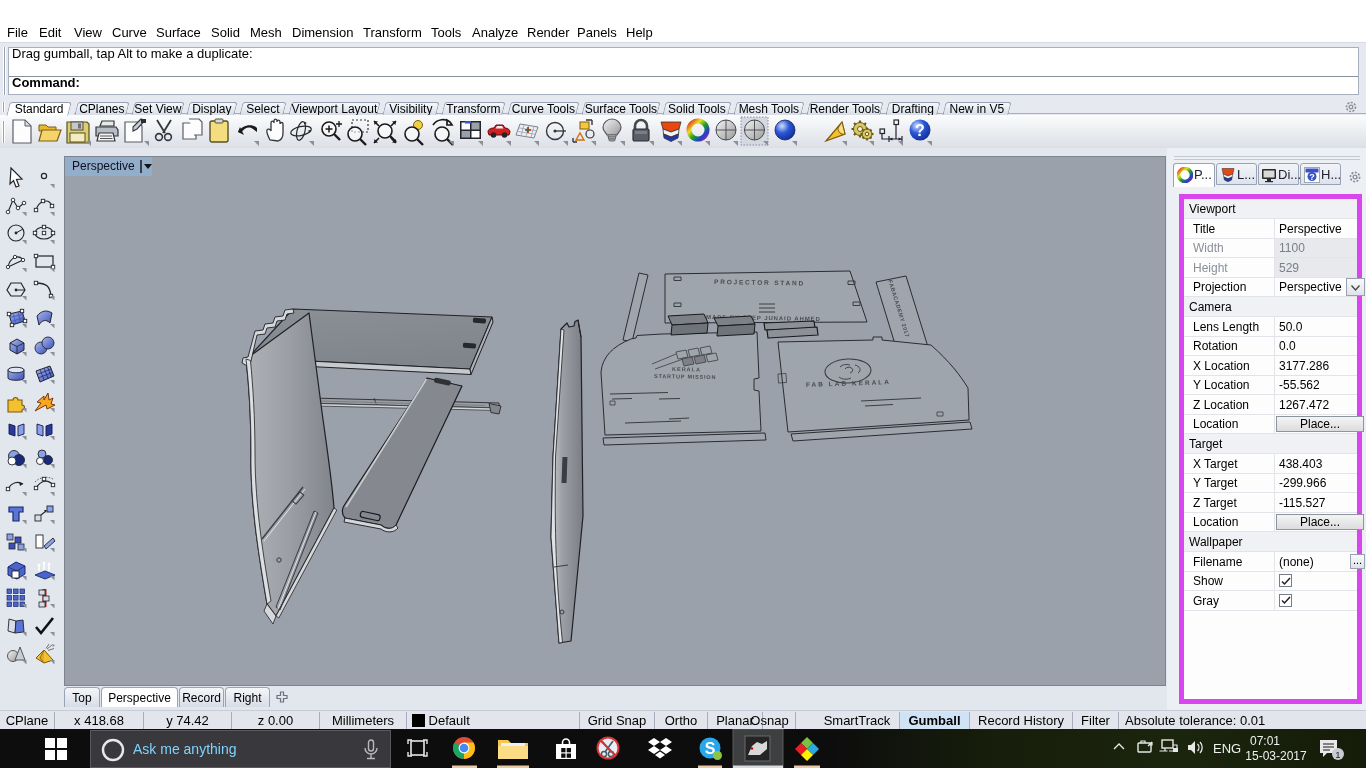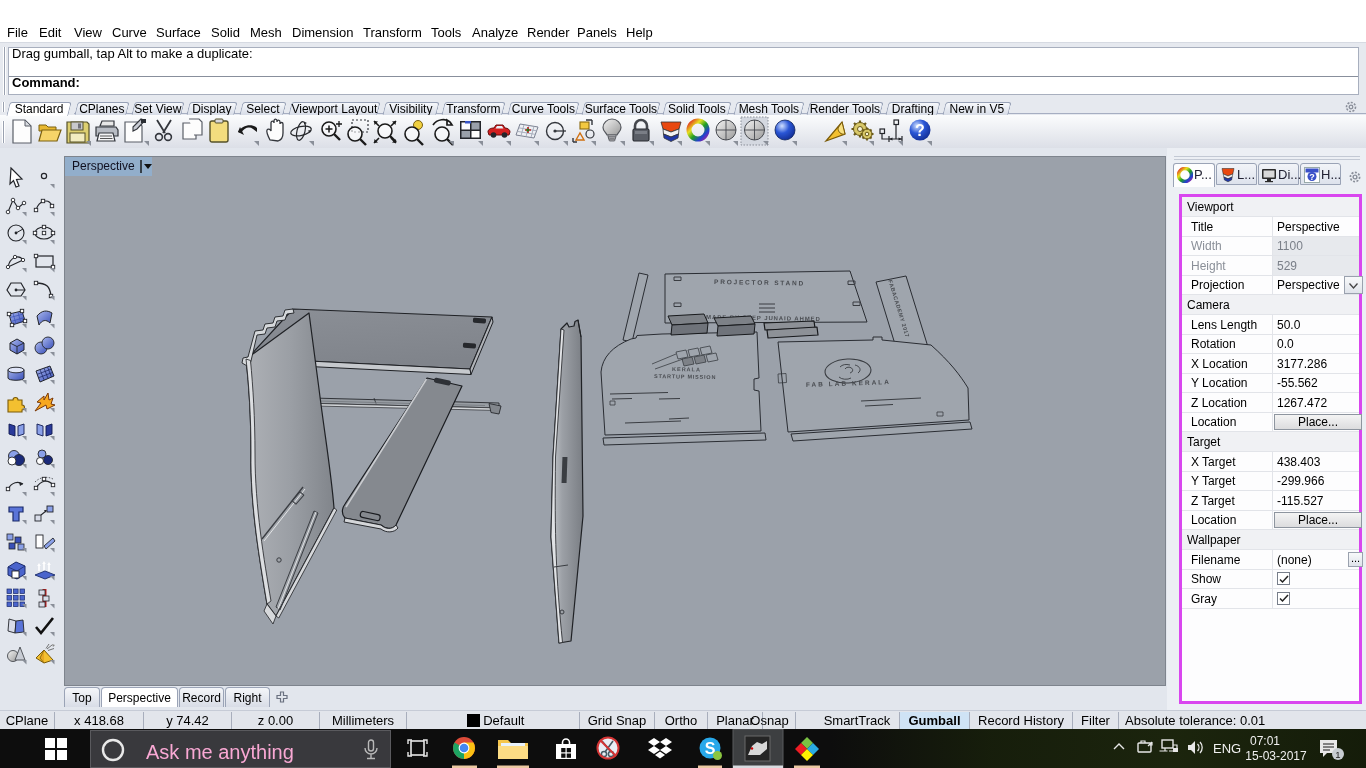--- a/index.html
+++ b/index.html
@@ -39,21 +39,21 @@
 #mainbg { left:0; top:148px; width:1366px; height:538px; background:#e2e6ed; }
 #viewport { left:64px; top:8px; width:1102px; height:530px; background:#9ba1aa; border:1px solid #7e848d; }
 #vplabel { left:0px; top:0px; width:87px; height:19px; background:#92aecb; font-size:12px; color:#101020; }
 #vplabel span { position:absolute; left:7px; top:2px; }
 
 
 #rpanel { left:1167px; top:0px; width:199px; height:562px; background:#eceff4; font-size:12px; color:#000; }
 .ptab { position:absolute; top:15px; height:22px; background:linear-gradient(#f2f4f8,#dde2ec); border:1px solid #9aa3b6; border-radius:3px 3px 0 0; }
 .ptab.active { background:#fdfdfe; height:24px; border-bottom:none; z-index:2; }
 .ptab .ptxt { position:absolute; left:20px; top:3px; font-size:13px; color:#223; }
-#pbox { position:absolute; left:12px; top:46px; width:183px; height:510px; background:#fdfdfe; border:3px solid #d946ef; }
+#pbox { position:absolute; left:12px; top:46px; width:183px; height:510px; background:#fdfdfe; border:5px solid #d946ef; }
 .prow { position:relative; width:100%; height:19.5px; border-bottom:1px solid #e2e4e9; }
 .prow .lab { position:absolute; left:9px; top:2.5px; }
 .prow .val { position:absolute; left:95px; top:2.5px; }
 .prow .vline { position:absolute; left:90px; top:0; width:1px; height:100%; background:#e2e4e9; }
 .phead { position:relative; width:100%; height:20px; background:#f0f1f4; border-bottom:1px solid #e2e4e9; }
 .phead span { position:absolute; left:5px; top:3px; }
 .pbtn { position:absolute; left:92px; top:1.5px; width:88px; height:16px; background:linear-gradient(#f4f4f4,#dcdcde); background-color:#e4e4e6; border:1px solid #8e959f; text-align:center; font-size:12px; line-height:15px; }
 .pdis .lab { color:#8a8f98; }
 .pdis .valbg { position:absolute; left:91px; top:0; right:0; height:100%; background:#e7e9ed; }
 .pdis .val { color:#7a7f88; }
@@ -66,21 +66,21 @@
   border-radius:4px 4px 0 0; text-align:center; }
 .vtab.active { background:#fff; z-index:2; }
 
 
 #statusbar { left:0; top:710px; width:1366px; height:19px; background:#e2e5eb; border-top:1px solid #c6cbd6; font-size:13px; color:#000; }
 .scell { position:absolute; top:1px; height:17px; line-height:17px; text-align:center; border-right:1px solid #a8aebc; }
 
 
 #taskbar { left:0; top:729px; width:1366px; height:39px; background:#0d0d0d; }
 #searchbox { left:90px; top:1px; width:301px; height:38px; background:#39393d; border:1px solid #5a5a5e; }
-#searchbox span { position:absolute; left:42px; top:10px; font-size:20px; color:#f9a8d4;margin-left:13px; }
+#searchbox span { position:absolute; left:42px; top:10px; font-size:14px; color:#7dd3fc; }
 </style>
 </head>
 <body>
 <div id="root">
 
 
   <div id="menubar" class="abs">
     <span style="left:7px">File</span>
     <span style="left:39px">Edit</span>
     <span style="left:74px">View</span>
@@ -1105,21 +1105,21 @@
       <path d="M4.5,1 h3 v3.5 H11 v3 H7.5 V11 h-3 V7.5 H1 v-3 h3.5 Z" fill="none" stroke="#6a7180" stroke-width="1.2"></path>
     </svg>
   </div>
 
   <div id="statusbar" class="abs">
     <div class="scell" style="left:0;width:55px">CPlane</div>
     <div class="scell" style="left:55px;width:89px">x 418.68</div>
     <div class="scell" style="left:144px;width:88px">y 74.42</div>
     <div class="scell" style="left:232px;width:88px">z 0.00</div>
     <div class="scell" style="left:320px;width:87px">Millimeters</div>
-    <div class="scell" style="left:407px;width:173px;text-align:center"><span style="display:inline-block;width:13px;height:13px;background:#000;vertical-align:-2px;margin-left:5px"></span> Default</div>
+    <div class="scell" style="left:407px;width:173px;text-align:left"><span style="display:inline-block;width:13px;height:13px;background:#000;vertical-align:-2px;margin-left:5px"></span> Default</div>
     <div class="scell" style="left:580px;width:75px">Grid Snap</div>
     <div class="scell" style="left:655px;width:53px">Ortho</div>
     <div class="scell" style="left:708px;width:55px">Planar</div>
     <div class="scell" style="left:744px;width:52px">Osnap</div>
     <div class="scell" style="left:815px;width:85px;font-weight:normal">SmartTrack</div>
     <div class="scell" style="left:900px;width:70px;font-weight:bold;background:#cfe3f5">Gumball</div>
     <div class="scell" style="left:970px;width:103px">Record History</div>
     <div class="scell" style="left:1073px;width:46px">Filter</div>
     <div class="scell" style="left:1119px;width:247px;text-align:left;padding-left:6px;border-right:none">Absolute tolerance: 0.01</div>
   </div>

